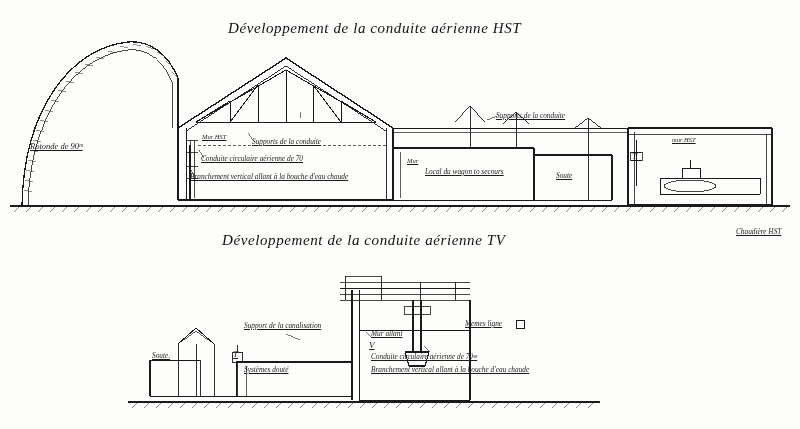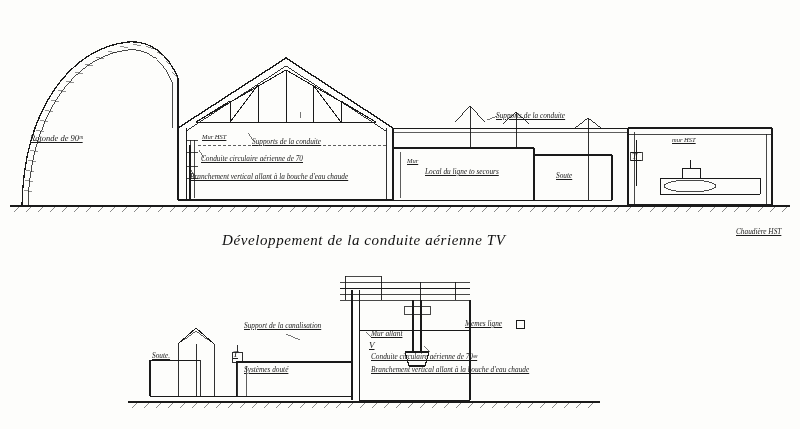--- a/index.html
+++ b/index.html
@@ -34,35 +34,36 @@
     font-style: italic;
     font-size: 8px;
     color: #1b1b1b;
     white-space: nowrap;
     line-height: 1.05;
     text-decoration: underline;
   }
   .lbl.tiny { font-size: 6.5px; }
   .lbl.sm   { font-size: 7.3px; }
   .lbl.md   { font-size: 9px; }
-  .lbl.cap  { font-size: 8.5px; }
+  .lbl.cap  { font-size: 8.5px; margin-top: 8px; }
   svg.overlay {
     position: absolute;
     left: 0;
     top: 0;
     width: 800px;
     height: 429px;
     pointer-events: none;
   }
 </style>
 </head>
 <body>
 
 <div id="sheet">
 
+  <div class="title" style="left:228px; top:20px;">Développement de la conduite aérienne HST</div>
 
   <div class="title" style="left:222px; top:232px;text-align:right;">Développement de la conduite aérienne TV</div>
 
   <svg class="overlay" viewBox="0 0 800 429" xmlns="http://www.w3.org/2000/svg">
     <g stroke="#1a1a1a" fill="none" stroke-width="1" shape-rendering="crispEdges">
 
       <path d="M 22 205 C 24 110 70 48 128 42 C 150 40 168 54 178 78 L 178 128" stroke-width="1.3" fill="none"></path>
       <path d="M 28 205 C 30 116 74 56 128 50 C 148 48 164 62 172 82 L 172 128" stroke-width="0.8" fill="none"></path>
 
       <g stroke-width="0.6" opacity="0.8">
@@ -342,21 +343,21 @@
   <div class="lbl sm" style="left:252px; top:138px;">Supports de la conduite</div>
 
   <div class="lbl sm" style="left:201px; top:155px;">Conduite circulaire aérienne de 70</div>
 
   <div class="lbl sm" style="left:190px; top:173px;">Branchement vertical allant à la bouche d'eau chaude</div>
 
   <div class="lbl sm" style="left:496px; top:112px;">Supports de la conduite</div>
 
   <div class="lbl tiny" style="left:407px; top:158px;">Mur</div>
 
-  <div class="lbl sm" style="left:425px; top:168px;">Local du ligne to secours</div>
+  <div class="lbl sm" style="left:425px; top:168px;">Local du wagon to secours</div>
 
   <div class="lbl sm" style="left:556px; top:172px;">Soute</div>
 
   <div class="lbl tiny" style="left:672px; top:137px;">mur HST</div>
 
   <div class="lbl sm" style="left:704px; top:228px;margin-left:32px;">Chaudière HST</div>
 
   <div class="lbl md" style="left:632px; top:152px;">T</div>
 
   <div class="lbl sm" style="left:152px; top:352px;">Soute.</div>

